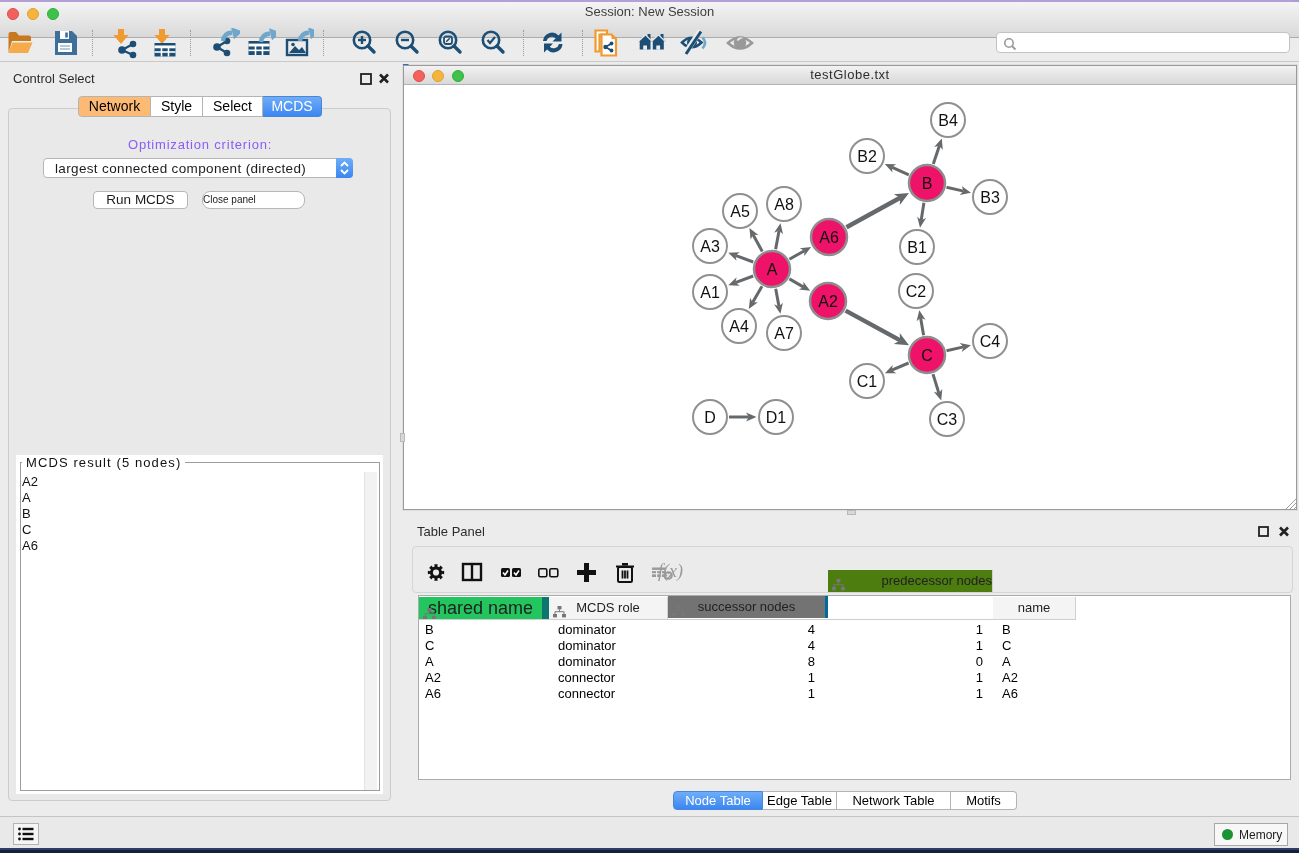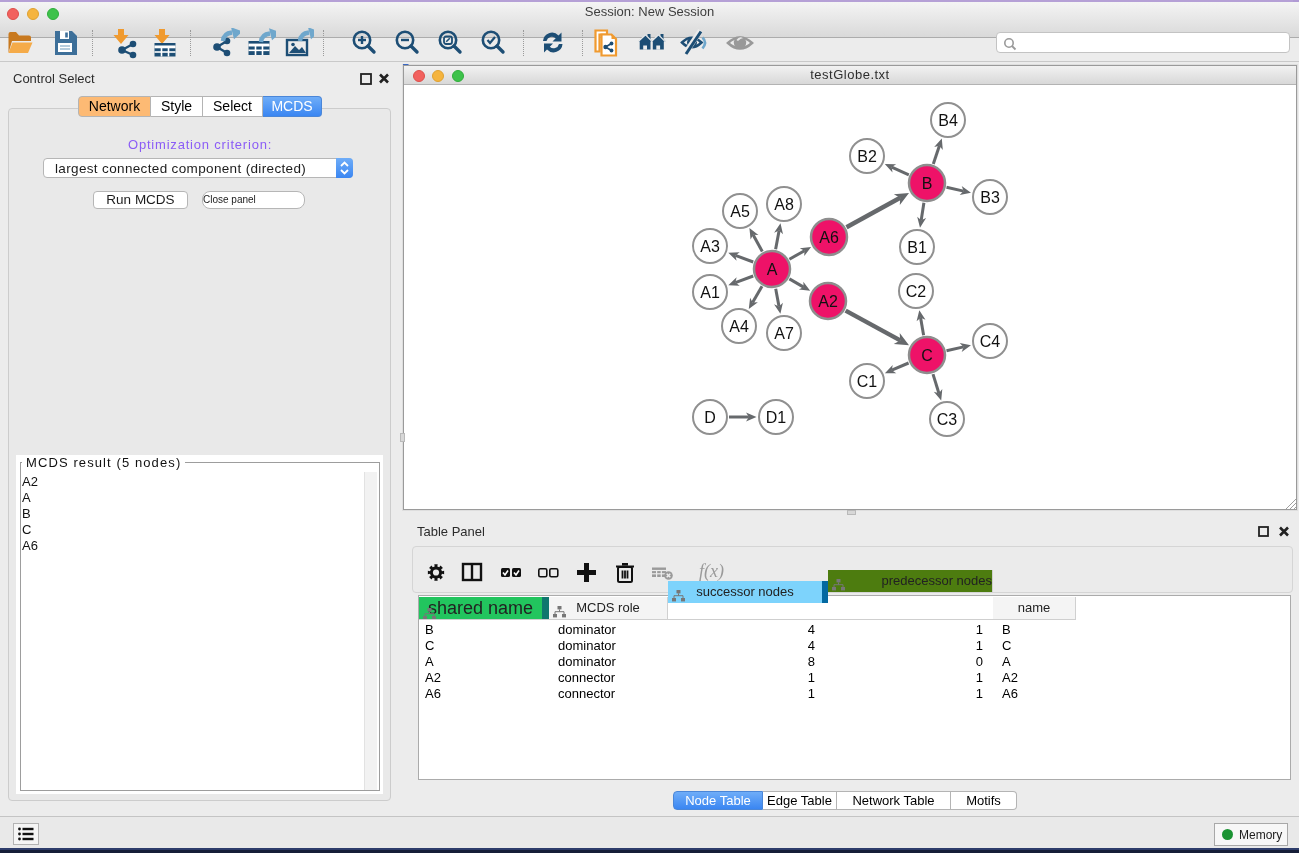--- a/index.html
+++ b/index.html
@@ -323,37 +323,37 @@
   </svg>
 <svg class="abs" style="left:650px;top:560px" width="24" height="24" viewBox="0 0 24 24">
     <rect x="2" y="7.5" width="14" height="9.5" fill="#9a9a9a"></rect>
     <line x1="2" y1="10.5" x2="16" y2="10.5" stroke="#ececec" stroke-width="1.2"></line>
     <line x1="2" y1="13.8" x2="16" y2="13.8" stroke="#ececec" stroke-width="1.2"></line>
     <line x1="6.6" y1="10.5" x2="6.6" y2="17" stroke="#ececec" stroke-width="1.2"></line>
     <line x1="11.3" y1="10.5" x2="11.3" y2="17" stroke="#ececec" stroke-width="1.2"></line>
     <circle cx="18.5" cy="15.5" r="4.3" fill="#9a9a9a"></circle>
     <path d="M16.7 13.7 l3.6 3.6 M20.3 13.7 l-3.6 3.6" stroke="#ececec" stroke-width="1.5"></path>
   </svg>
-<div class="abs" style="left:699px;top:561px;width:34px;height:24px;color:#9a9a9a;font-family:'Liberation Serif',serif;font-style:italic;font-size:18px">f(x)</div>
+<div class="abs" style="left:658px;top:561px;width:34px;height:24px;color:#9a9a9a;font-family:'Liberation Serif',serif;font-style:italic;font-size:18px">f(x)</div>
 
 <div class="abs" style="left:418px;top:595px;width:873px;height:185px;background:#fff;
 border:1px solid #ababab"></div>
 <div class="abs" style="left:419px;top:597px;width:130px;height:22px;background:#22c55e;border-right:7px solid #0f766e;text-align:center;font-size:18px;color:#222;line-height:22px"><span style="position:absolute;left:4px;top:5px"><svg width="13" height="12" viewBox="0 0 13 12" style="vertical-align:-1px">
         <rect x="4.5" y="0" width="4" height="3.4" fill="#777"></rect>
         <rect x="0" y="8" width="4" height="3.4" fill="#777"></rect>
         <rect x="9" y="8" width="4" height="3.4" fill="#777"></rect>
         <path d="M6.5 3.4 v2.3 M2 8 v-2.3 h9 v2.3" stroke="#777" fill="none" stroke-width="1"></path>
       </svg></span>shared name</div>
 <div class="abs" style="left:549px;top:597px;width:119px;height:22px;background:#f4f4f4;border-right:1px solid #d0d0d0;text-align:center;font-size:13px;color:#222;line-height:22px"><span style="position:absolute;left:4px;top:5px"><svg width="13" height="12" viewBox="0 0 13 12" style="vertical-align:-1px">
         <rect x="4.5" y="0" width="4" height="3.4" fill="#777"></rect>
         <rect x="0" y="8" width="4" height="3.4" fill="#777"></rect>
         <rect x="9" y="8" width="4" height="3.4" fill="#777"></rect>
         <path d="M6.5 3.4 v2.3 M2 8 v-2.3 h9 v2.3" stroke="#777" fill="none" stroke-width="1"></path>
       </svg></span>MCDS role</div>
-<div class="abs" style="left:668px;top:581px;width:160px;height:22px;background:#7dd3fc;border-right:6px solid #0369a1;text-align:center;font-size:13px;color:#222;line-height:22px"><span style="position:absolute;left:4px;top:5px"><svg width="13" height="12" viewBox="0 0 13 12" style="vertical-align:-1px">
+<div class="abs" style="left:668px;top:596px;width:160px;height:22px;background:#737373;border-right:3px solid #0369a1;text-align:center;font-size:13px;color:#222;line-height:22px"><span style="position:absolute;left:4px;top:5px"><svg width="13" height="12" viewBox="0 0 13 12" style="vertical-align:-1px">
         <rect x="4.5" y="0" width="4" height="3.4" fill="#777"></rect>
         <rect x="0" y="8" width="4" height="3.4" fill="#777"></rect>
         <rect x="9" y="8" width="4" height="3.4" fill="#777"></rect>
         <path d="M6.5 3.4 v2.3 M2 8 v-2.3 h9 v2.3" stroke="#777" fill="none" stroke-width="1"></path>
       </svg></span>successor nodes</div>
 <div class="abs" style="left:828px;top:570px;width:165px;height:22px;background:#4d7c0f;border-right:1px solid #d0d0d0;text-align:right;font-size:13px;color:#222;line-height:22px"><span style="position:absolute;left:4px;top:5px"><svg width="13" height="12" viewBox="0 0 13 12" style="vertical-align:-1px">
         <rect x="4.5" y="0" width="4" height="3.4" fill="#777"></rect>
         <rect x="0" y="8" width="4" height="3.4" fill="#777"></rect>
         <rect x="9" y="8" width="4" height="3.4" fill="#777"></rect>
         <path d="M6.5 3.4 v2.3 M2 8 v-2.3 h9 v2.3" stroke="#777" fill="none" stroke-width="1"></path>

